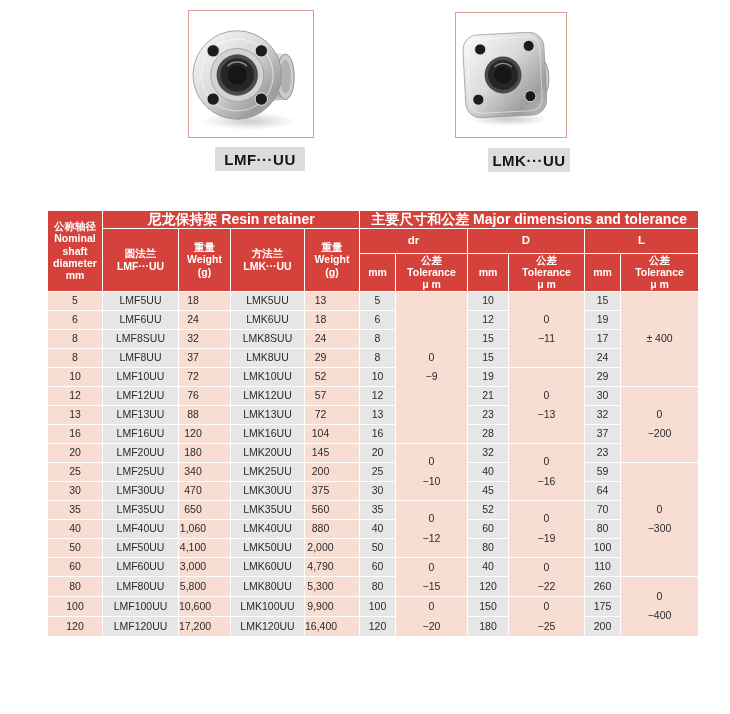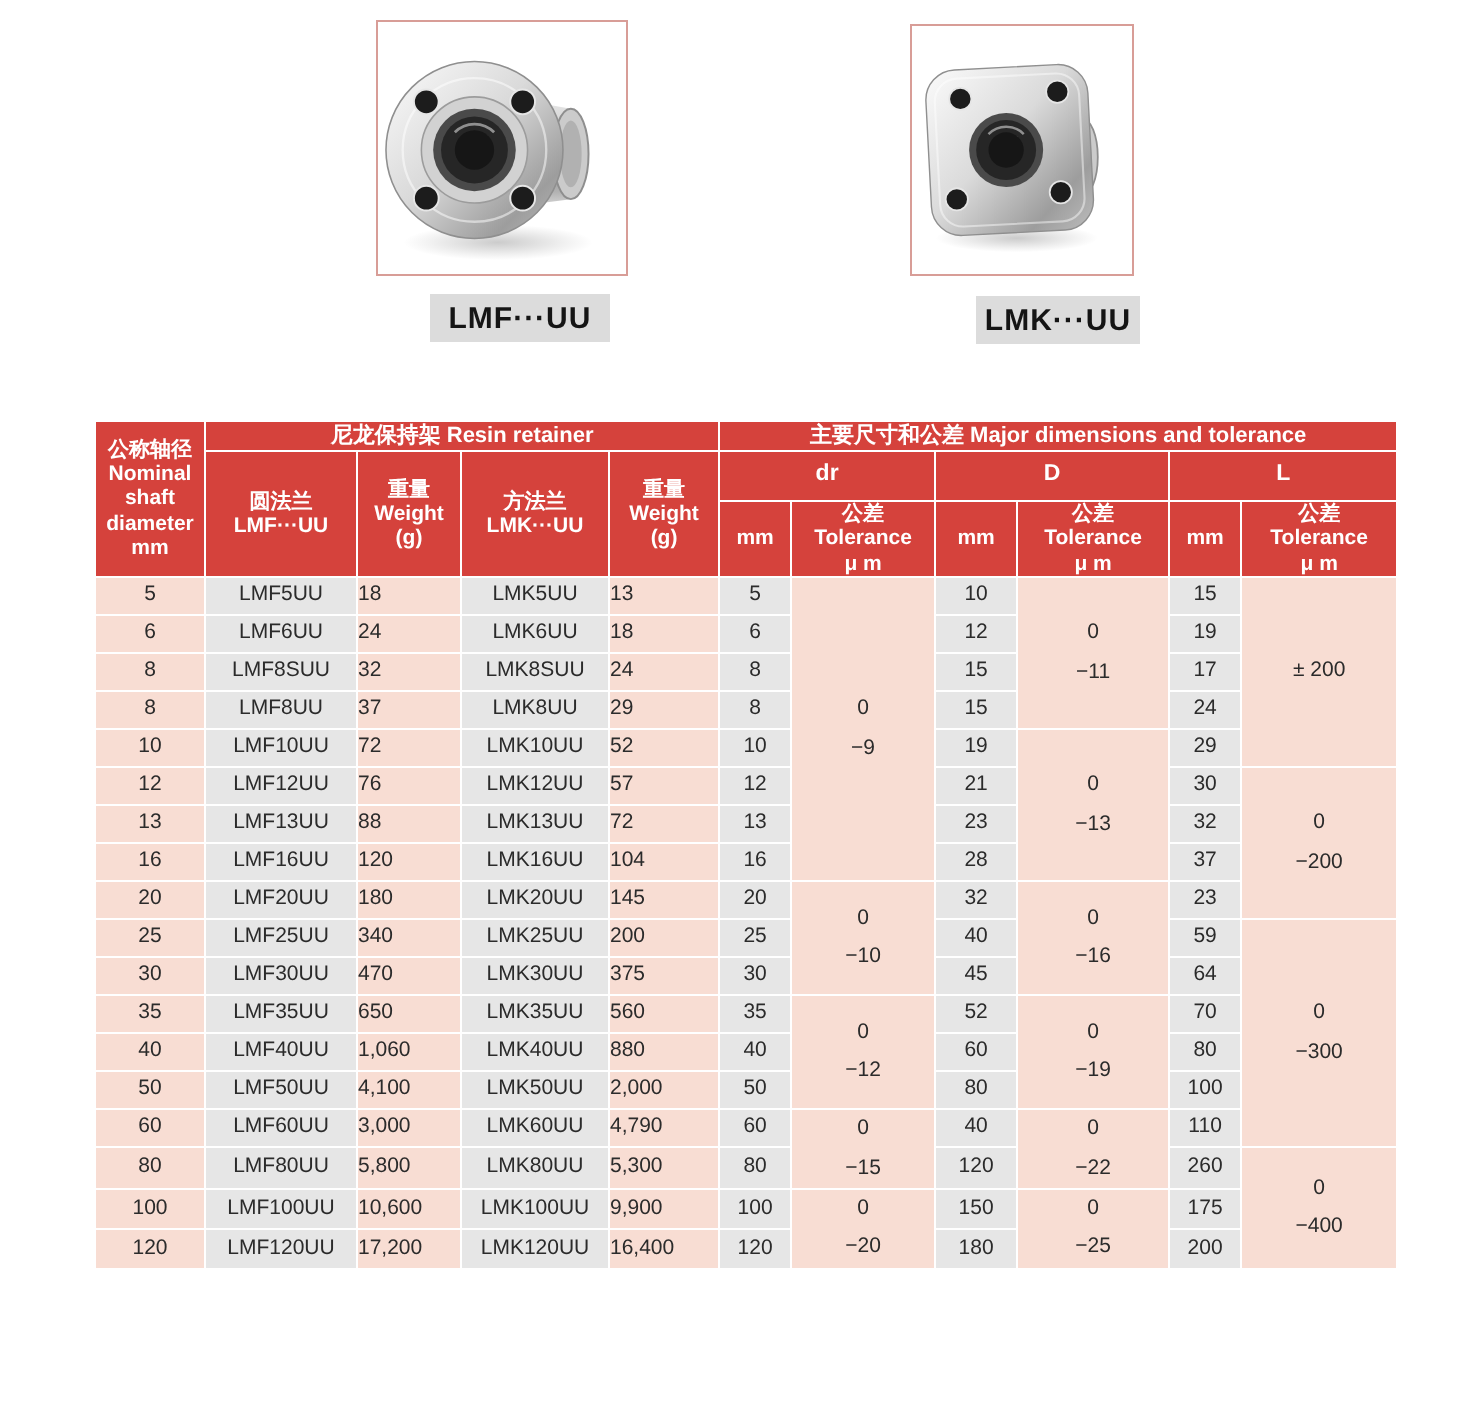--- a/index.html
+++ b/index.html
@@ -29,30 +29,30 @@
     border-collapse:collapse; table-layout:fixed; width:651px;
   }
   .spec-table th, .spec-table td {
     border:1px solid #ffffff; padding:0; overflow:hidden;
     vertical-align:middle; text-align:center;
   }
   .hd {
     background:var(--red,#d5423c); color:#ffffff; font-weight:bold;
     font-size:10.5px; line-height:1.18;
   }
-  .hd.band  { font-size:11px; height:14px; }
+  .hd.band  { font-size:14px; height:14px; }
   .hd.dim   { font-size:11.5px; height:24px; }
   .hd.units { height:36px; }
   .pre { white-space:pre-line; }
   .spec-table td {
     font-size:10.5px; color:#2b2b2b; height:18px; line-height:1.1;
   }
   td.pink { background:var(--pink,#f8ddd3); }
   td.gray { background:var(--gray,#e6e6e6); }
-  td.wt   { text-align:left; padding-right:23px; }
+  td.wt   { text-align:center; padding-right:23px; }
   td.tol  { white-space:pre-line; line-height:1.85; }
 
   
   .bearing-svg { display:block; }
 </style>
 </head>
 <body>
 
 <div class="page">
 
@@ -227,21 +227,21 @@
           <td class="pink wt">18</td>
           <td class="gray">LMK5UU</td>
           <td class="pink wt">13</td>
           <td class="gray">5</td>
           <td class="pink tol" rowspan="8">0
 −9</td>
           <td class="gray">10</td>
           <td class="pink tol" rowspan="4">0
 −11</td>
           <td class="gray">15</td>
-          <td class="pink tol" rowspan="5">± 200</td>
+          <td class="pink tol" rowspan="5">± 400</td>
         </tr>
         <tr>
           <td class="pink">6</td>
           <td class="gray">LMF6UU</td>
           <td class="pink wt">24</td>
           <td class="gray">LMK6UU</td>
           <td class="pink wt">18</td>
           <td class="gray">6</td>
           <td class="gray">12</td>
           <td class="gray">19</td>

